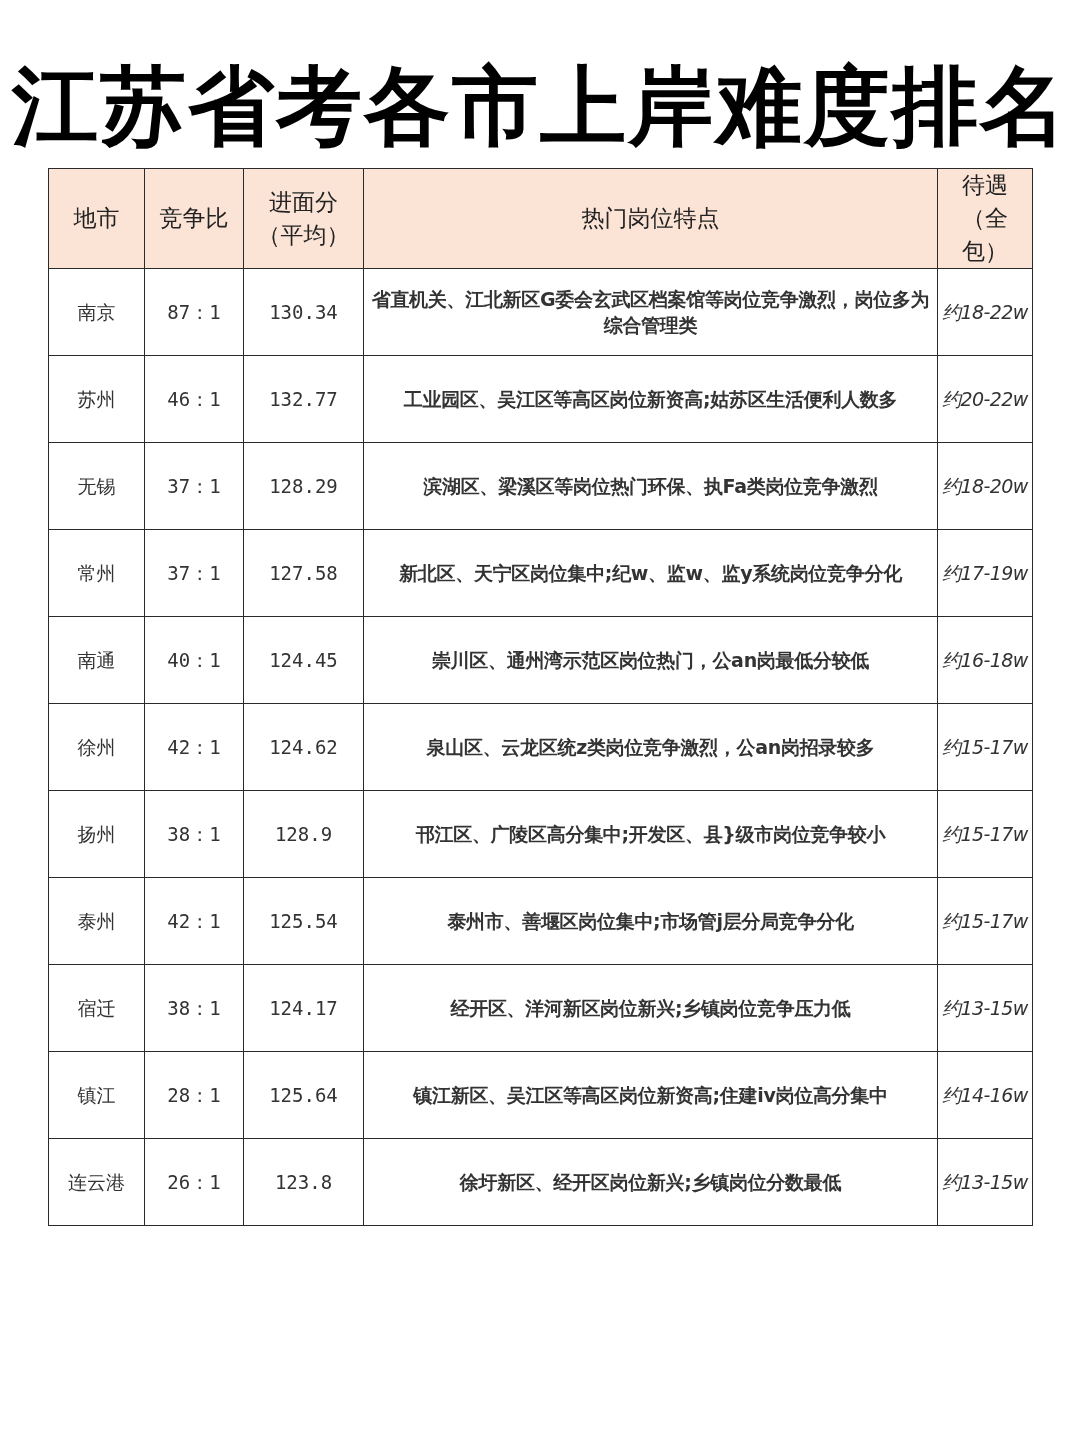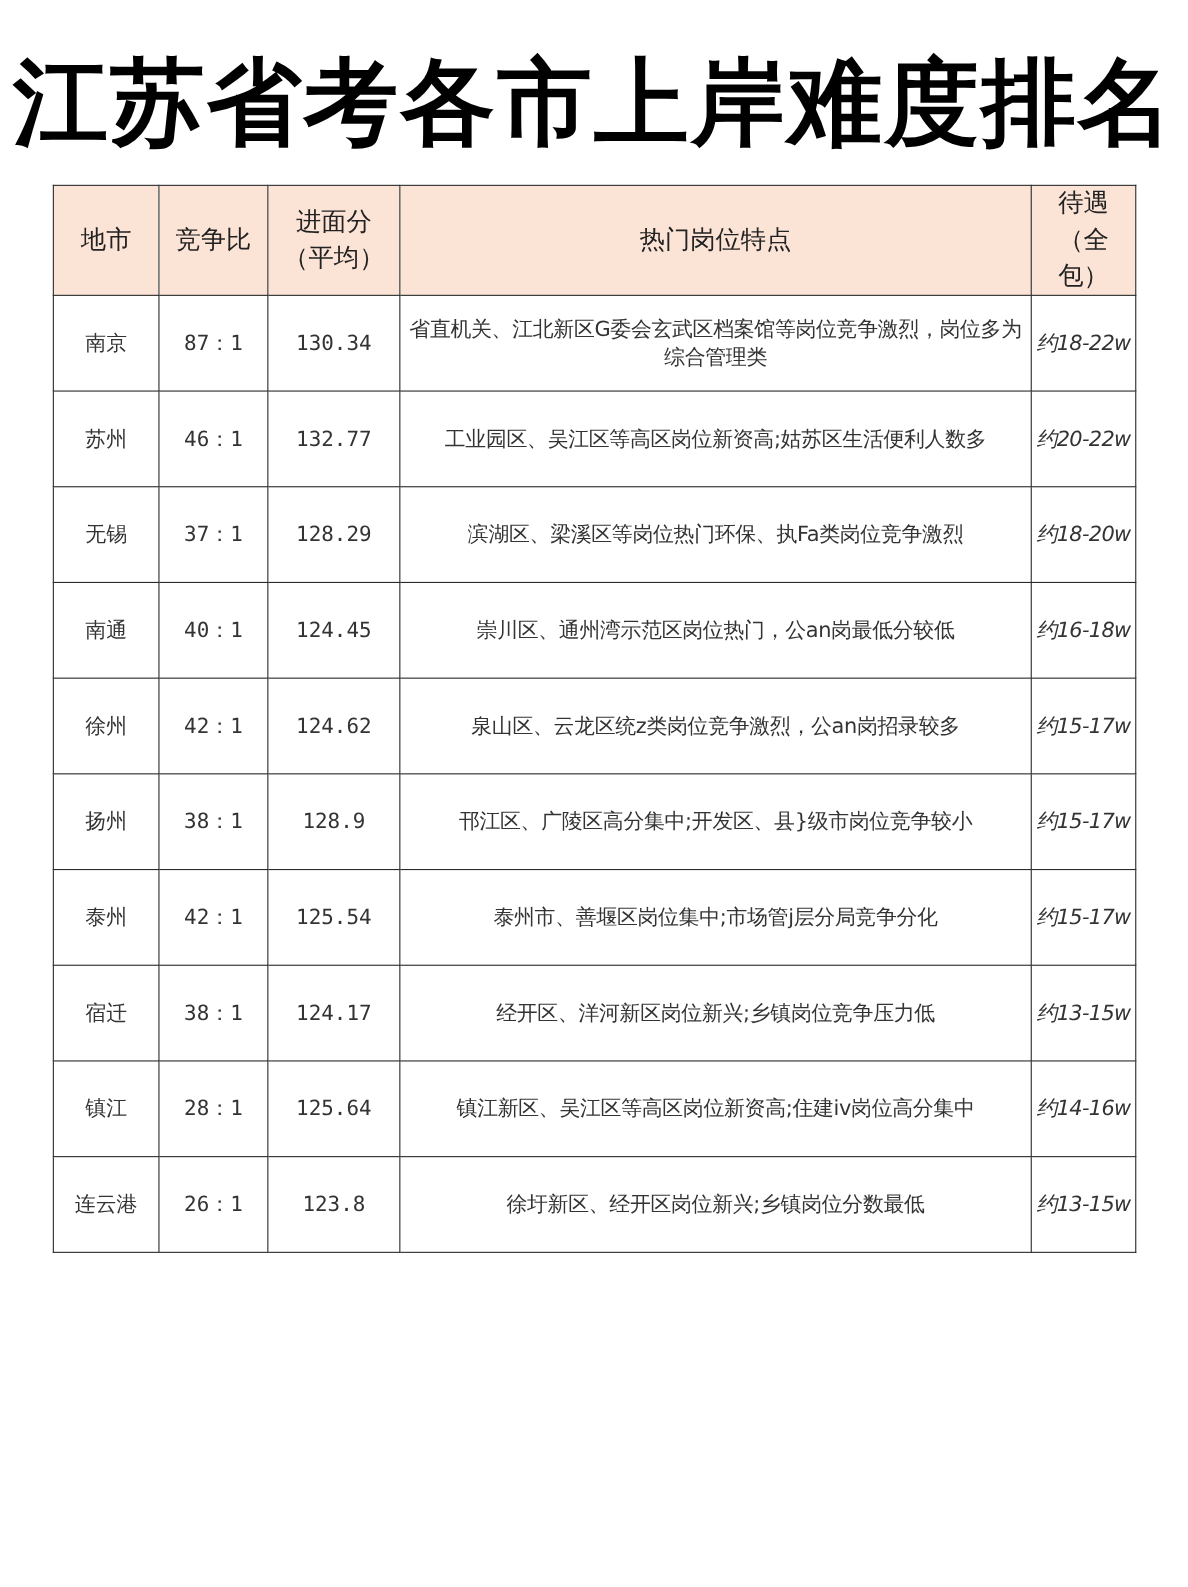--- a/index.html
+++ b/index.html
@@ -2,21 +2,21 @@
 <html><head>
   <meta charset="utf-8">
   <style>
     html, body { margin: 0; padding: 0; }
     body {
       width: 1080px; height: 1443px; background: #ffffff; position: relative;
       font-family: "DejaVu Sans", "Liberation Sans", sans-serif; color: #222;
       overflow: hidden;
     }
     .title {
-      position: absolute; left: 0; top: 44px; width: 1080px; text-align: center;
+      position: absolute; left: 0; top: 56px; width: 1080px; text-align: center;
       font-size: 86px; font-weight: bold; color: #000; letter-spacing: 2px;
       line-height: 100px;
       font-family: "DejaVu Sans", sans-serif;
     }
     table.rank {
       position: absolute; left: 48px; top: 168px;
       width: 984px; border-collapse: collapse; table-layout: fixed;
     }
     table.rank col.c1 { width: 96px; }
     table.rank col.c2 { width: 99px; }
@@ -27,21 +27,21 @@
       border: 1.5px solid #2a2a2a; text-align: center; vertical-align: middle;
       padding: 0 2px; overflow: hidden;
     }
     table.rank thead th {
       background: #fbe3d6; height: 86px; font-weight: normal;
       font-size: 23px; line-height: 33px; color: #222;
     }
     table.rank tbody td { height: 86px; font-size: 19px; line-height: 26px; color: #333; }
     td.city { font-size: 20px; }
     td.num { font-family: "DejaVu Sans Mono", "Liberation Mono", monospace; font-size: 18px; }
-    td.desc { font-size: 19.5px; white-space: normal; letter-spacing: -0.3px; }
+    td.desc { font-size: 19.5px; white-space: normal; letter-spacing: -0.3px; font-weight: bold; }
     td.pay { font-size: 17px; letter-spacing: -0.6px; white-space: nowrap; font-style: italic; }
   </style>
 </head>
 <body>
 
 <div class="title">江苏省考各市上岸难度排名</div>
 
 <table class="rank">
   <colgroup>
     <col class="c1">
@@ -79,20 +79,27 @@
       <td class="num">132.77</td>
       <td class="desc">工业园区、吴江区等高区岗位新资高;姑苏区生活便利人数多</td>
       <td class="pay">约20-22w</td>
     </tr>
     <tr>
       <td class="city">无锡</td>
       <td class="num">37：1</td>
       <td class="num">128.29</td>
       <td class="desc">滨湖区、梁溪区等岗位热门环保、执Fa类岗位竞争激烈</td>
       <td class="pay">约18-20w</td>
+    </tr>
+    <tr>
+      <td class="city">常州</td>
+      <td class="num">37：1</td>
+      <td class="num">127.58</td>
+      <td class="desc">新北区、天宁区岗位集中;纪w、监w、监y系统岗位竞争分化</td>
+      <td class="pay">约17-19w</td>
     </tr>
     <tr>
       <td class="city">南通</td>
       <td class="num">40：1</td>
       <td class="num">124.45</td>
       <td class="desc">崇川区、通州湾示范区岗位热门，公an岗最低分较低</td>
       <td class="pay">约16-18w</td>
     </tr>
     <tr>
       <td class="city">徐州</td>

